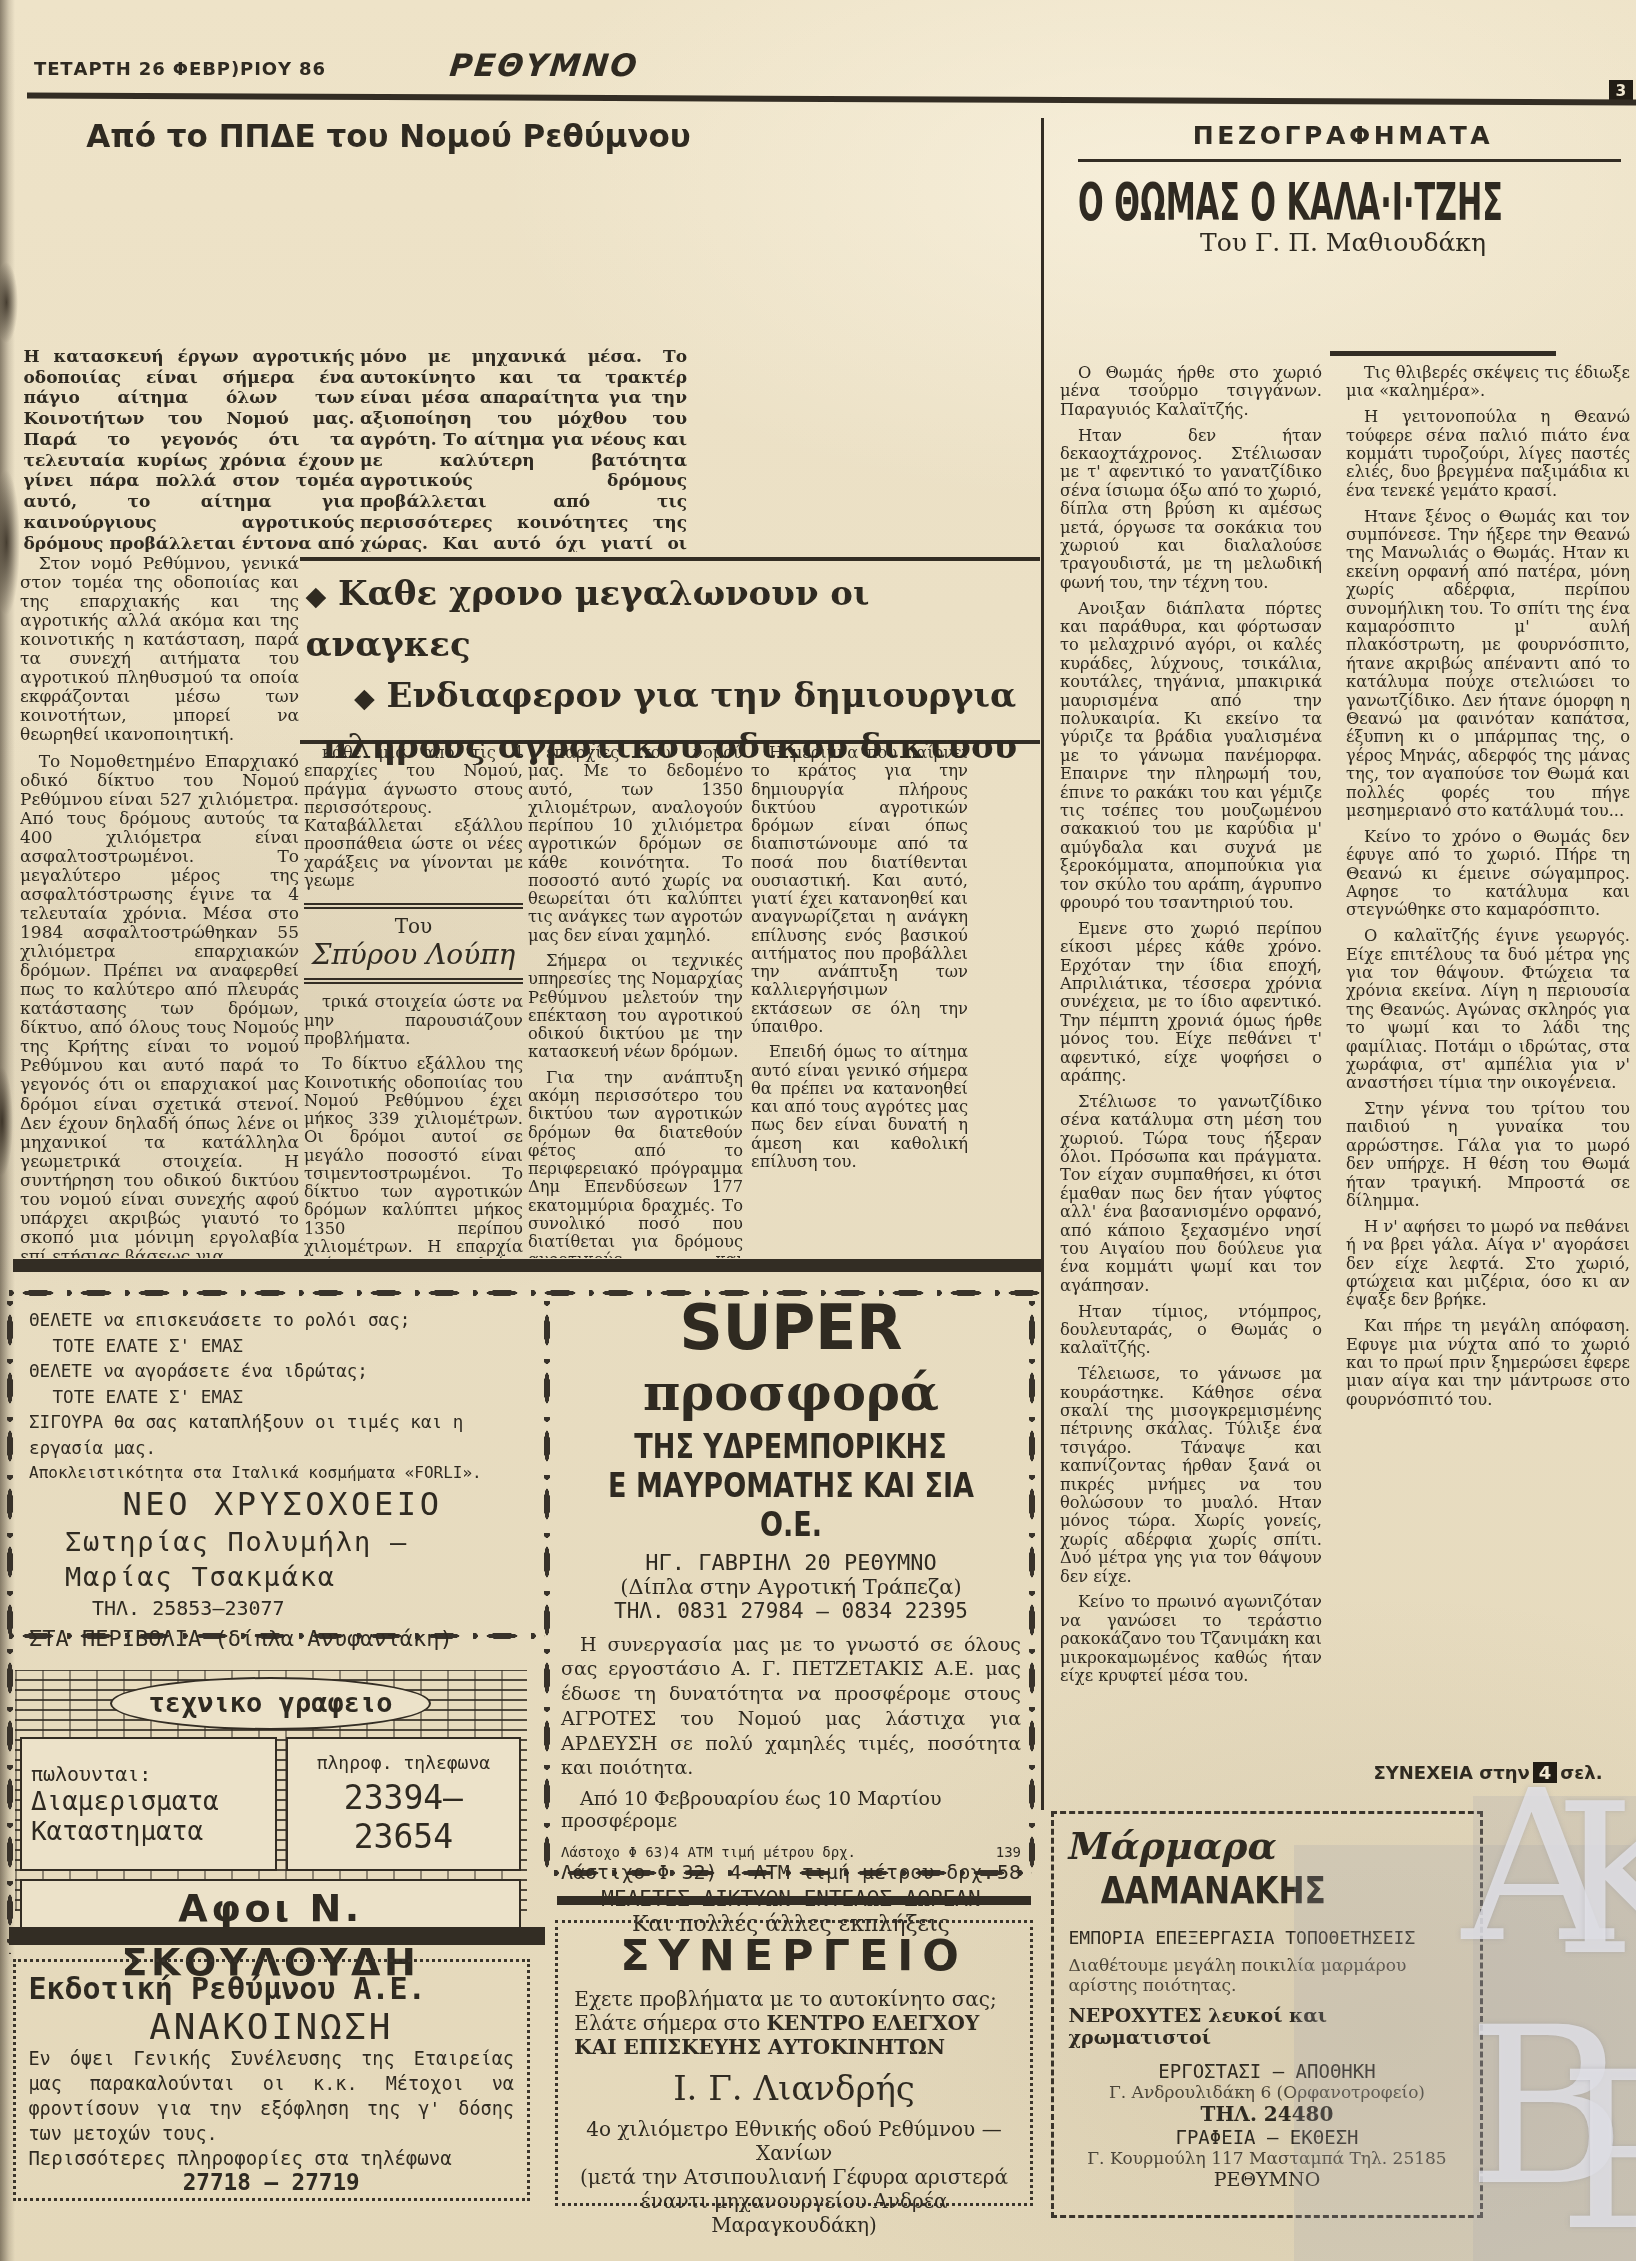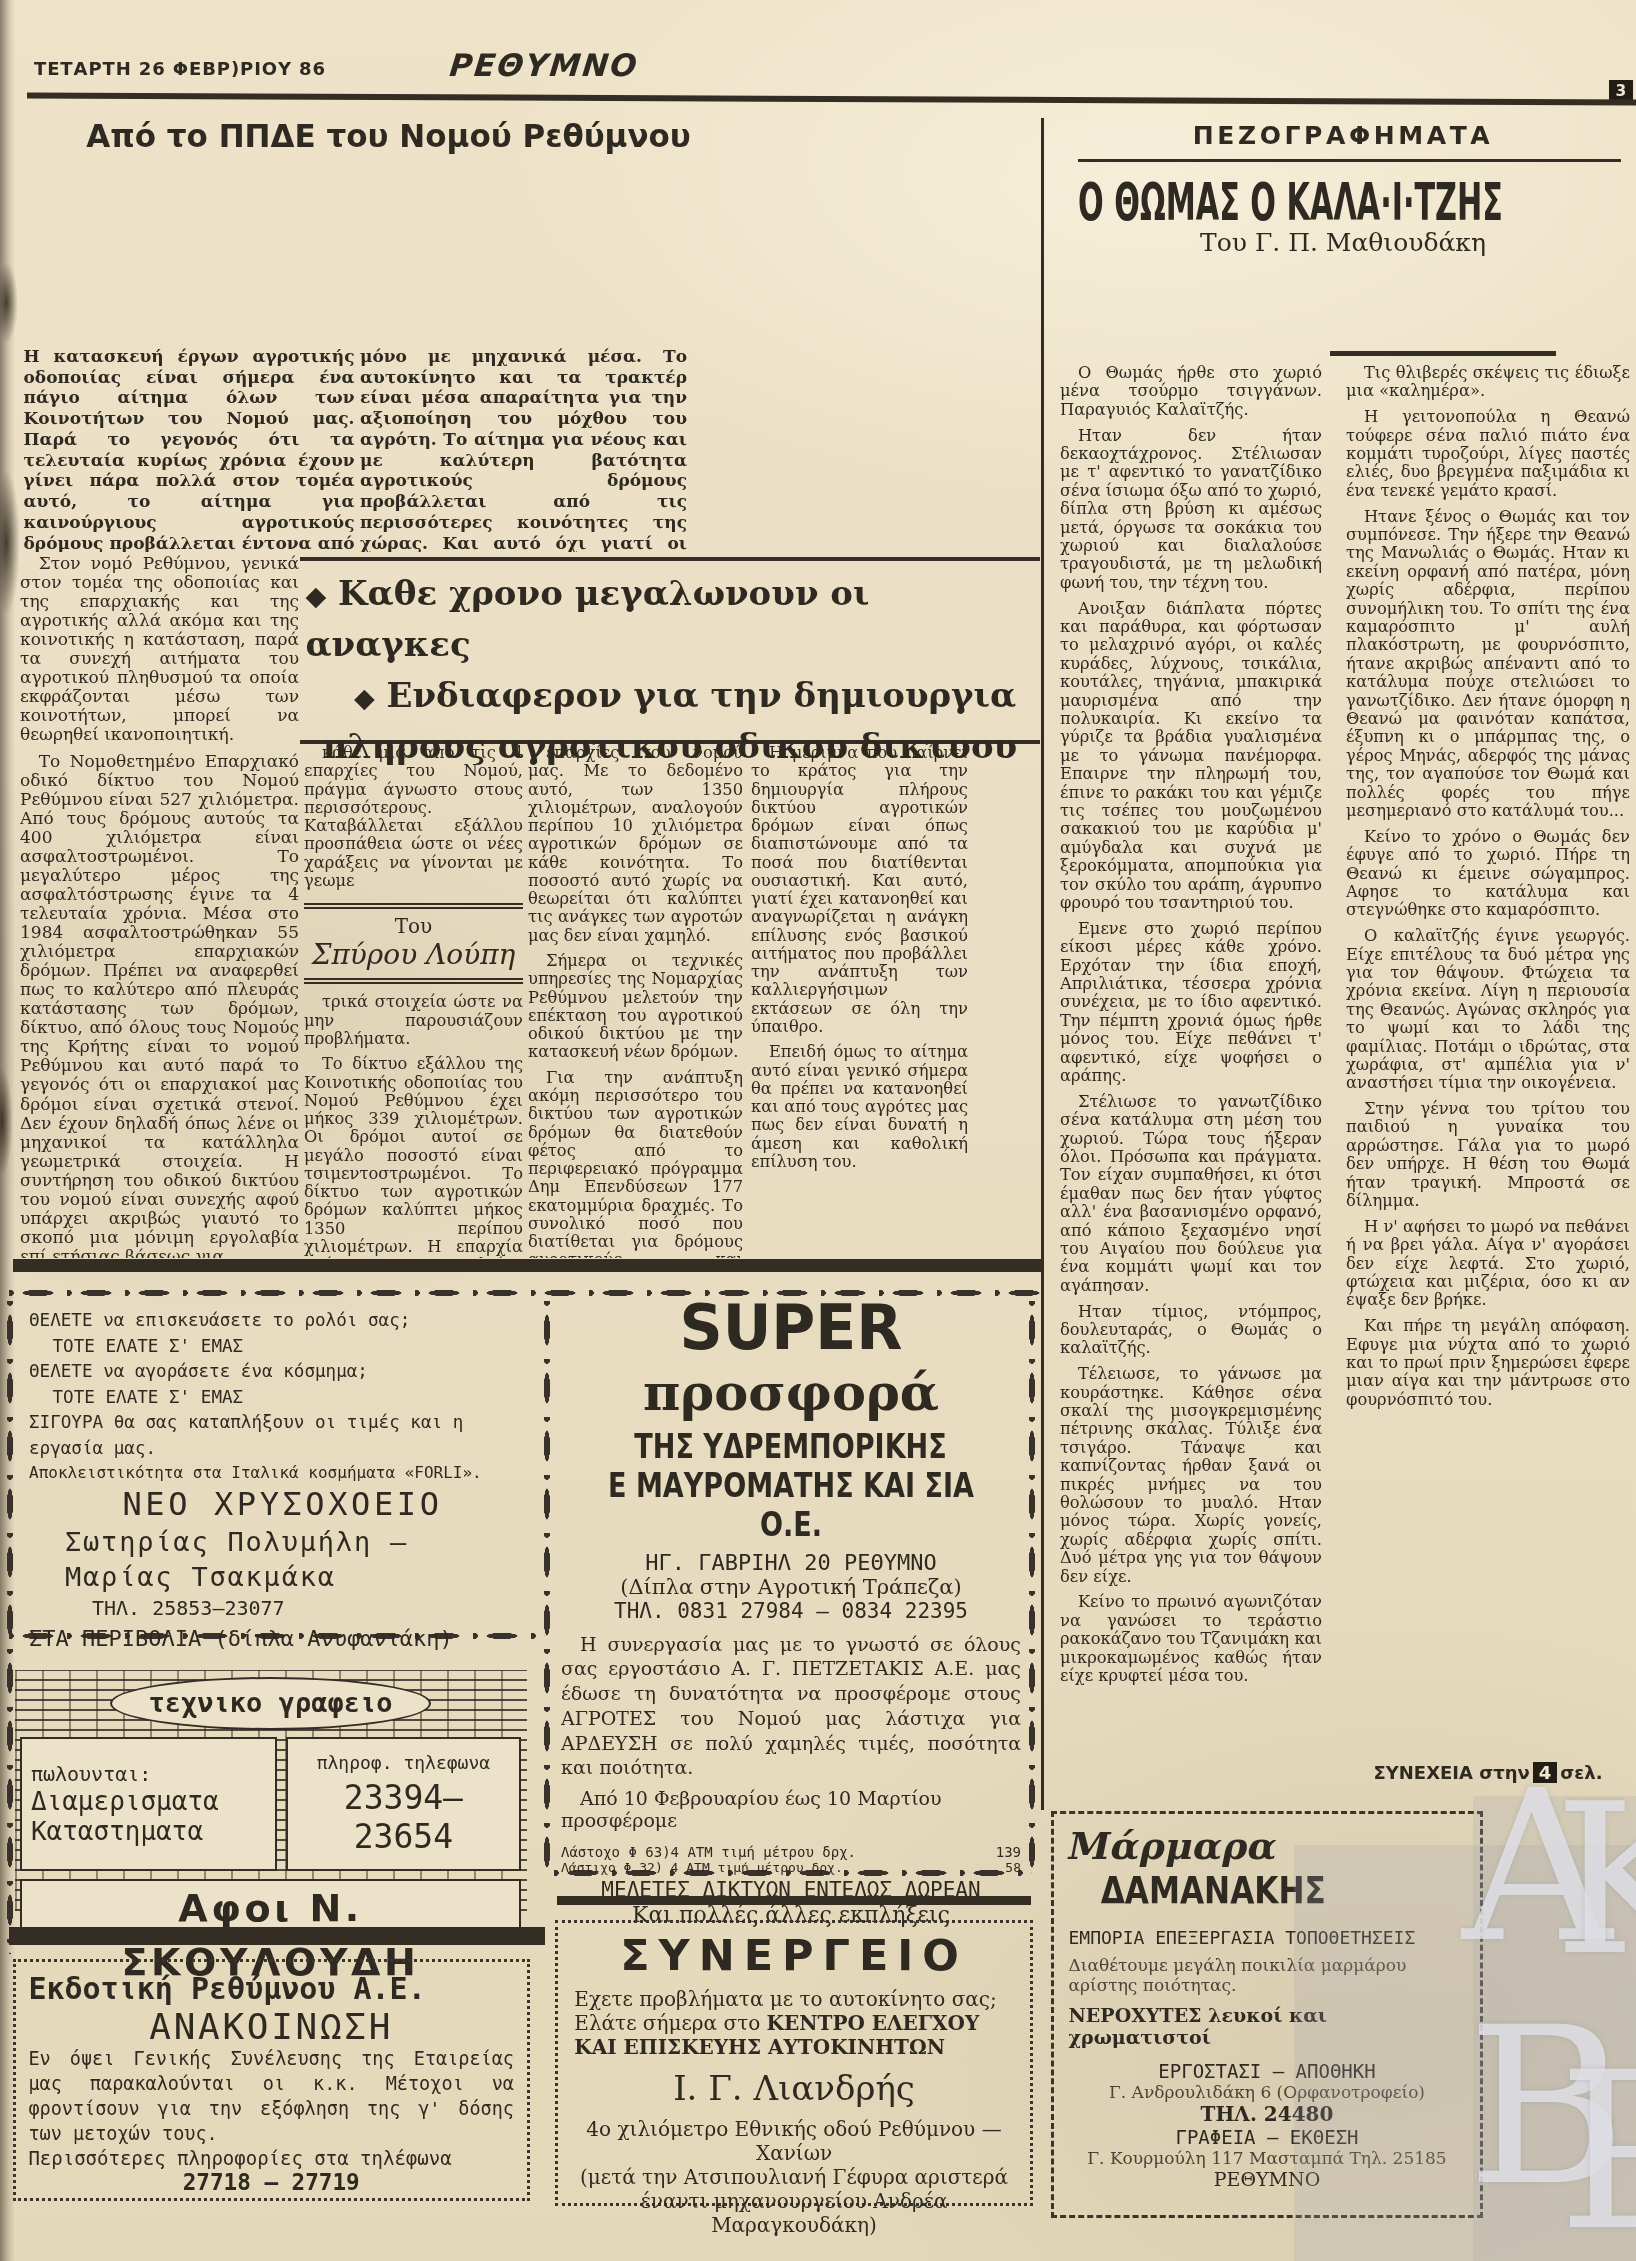--- a/index.html
+++ b/index.html
@@ -129,21 +129,21 @@
   <div class="abs orn-h" style="left:9px;top:1285px;width:1031px;"></div>
   <div class="abs orn-v" style="left:1.8px;top:1301px;height:653px;"></div>
   <div class="abs orn-v" style="left:539px;top:1301px;height:579px;"></div>
   <div class="abs orn-v" style="left:1024px;top:1301px;height:579px;"></div>
   <div class="abs orn-h" style="left:9px;top:1628px;width:536px;"></div>
   <div class="abs orn-h" style="left:554px;top:1865px;width:478px;"></div>
 
   <div class="abs ad-jeweler mono" style="left:29px;top:1308px;width:507px;">
     <div>ΘΕΛΕΤΕ να επισκευάσετε το ρολόι σας;</div>
     <div style="padding-left:23.5px;">ΤΟΤΕ ΕΛΑΤΕ Σ' ΕΜΑΣ</div>
-    <div>ΘΕΛΕΤΕ να αγοράσετε ένα κόσμημα;</div>
+    <div>ΘΕΛΕΤΕ να αγοράσετε ένα ιδρώτας;</div>
     <div style="padding-left:23.5px;">ΤΟΤΕ ΕΛΑΤΕ Σ' ΕΜΑΣ</div>
     <div>ΣΙΓΟΥΡΑ θα σας καταπλήξουν οι τιμές και η εργασία μας.</div>
     <div style="font-size:16px;">Αποκλειστικότητα στα Ιταλικά κοσμήματα «FORLI».</div>
     <div class="big" style="text-align:center;">ΝΕΟ ΧΡΥΣΟΧΟΕΙΟ</div>
     <div class="name" style="padding-left:36px;">Σωτηρίας Πολυμήλη —</div>
     <div class="name" style="padding-left:36px;">Μαρίας Τσακμάκα</div>
     <div style="padding-left:63px;font-size:20px;">ΤΗΛ. 25853—23077</div>
     <div style="font-size:22px;">ΣΤΑ ΠΕΡΙΒΟΛΙΑ (δίπλα Ανυφαντάκη)</div>
   </div>
 
@@ -181,21 +181,21 @@
     <div style="text-align:center;"><span class="cond" style="font-size:33px;">Ε ΜΑΥΡΟΜΑΤΗΣ ΚΑΙ ΣΙΑ Ο.Ε.</span></div>
     <div class="mono" style="text-align:center;font-size:22px;margin-top:5.4px;">ΗΓ. ΓΑΒΡΙΗΛ 20 ΡΕΘΥΜΝΟ</div>
     <div style="text-align:center;font-size:21px;">(Δίπλα στην Αγροτική Τράπεζα)</div>
     <div class="mono" style="text-align:center;font-size:21px;">ΤΗΛ. 0831 27984 — 0834 22395</div>
     <div style="font-size:19px;line-height:1.3;text-align:justify;margin-top:9px;text-indent:1em;">Η συνεργασία μας με το γνωστό σε όλους σας εργοστάσιο Α. Γ. ΠΕΤΖΕΤΑΚΙΣ Α.Ε. μας έδωσε τη δυνατότητα να προσφέρομε στους ΑΓΡΟΤΕΣ του Νομού μας λάστιχα για ΑΡΔΕΥΣΗ σε πολύ χαμηλές τιμές, ποσότητα και ποιότητα.</div>
     <div style="font-size:19px;margin-top:7.2px;text-indent:1em;">Από 10 Φεβρουαρίου έως 10 Μαρτίου προσφέρομε</div>
     <div class="mono" style="display:flex;justify-content:space-between;font-size:14px;margin-top:12.7px;">
       <span>Λάστοχο Φ 63)4 ΑΤΜ τιμή μέτρου δρχ.</span>
       <span>139</span>
     </div>
-    <div class="mono" style="display:flex;justify-content:space-between;font-size:13px;">
+    <div class="mono" style="display:flex;justify-content:space-between;font-size:20px;">
       <span>Λάστιχο Φ 32) 4 ΑΤΜ τιμή μέτρου δρχ.</span>
       <span>58</span>
     </div>
     <div class="mono" style="text-align:center;font-size:21px;margin-top:3.6px;">ΜΕΛΕΤΕΣ ΔΙΚΤΥΩΝ ΕΝΤΕΛΩΣ ΔΩΡΕΑΝ</div>
     <div style="text-align:center;font-size:22px;">Και πολλές άλλες εκπλήξεις</div>
   </div>
   <div class="abs rule" style="left:557px;top:1896px;width:474px;height:9px;"></div>
 
   <div class="abs star-border" style="left:555px;top:1920px;width:478px;height:286px;padding:7.2px 16.3px;box-sizing:border-box;text-align:center;">
     <div style="font-family:'DejaVu Sans',sans-serif;font-weight:bold;font-size:43px;letter-spacing:9px;">ΣΥΝΕΡΓΕΙΟ</div>

